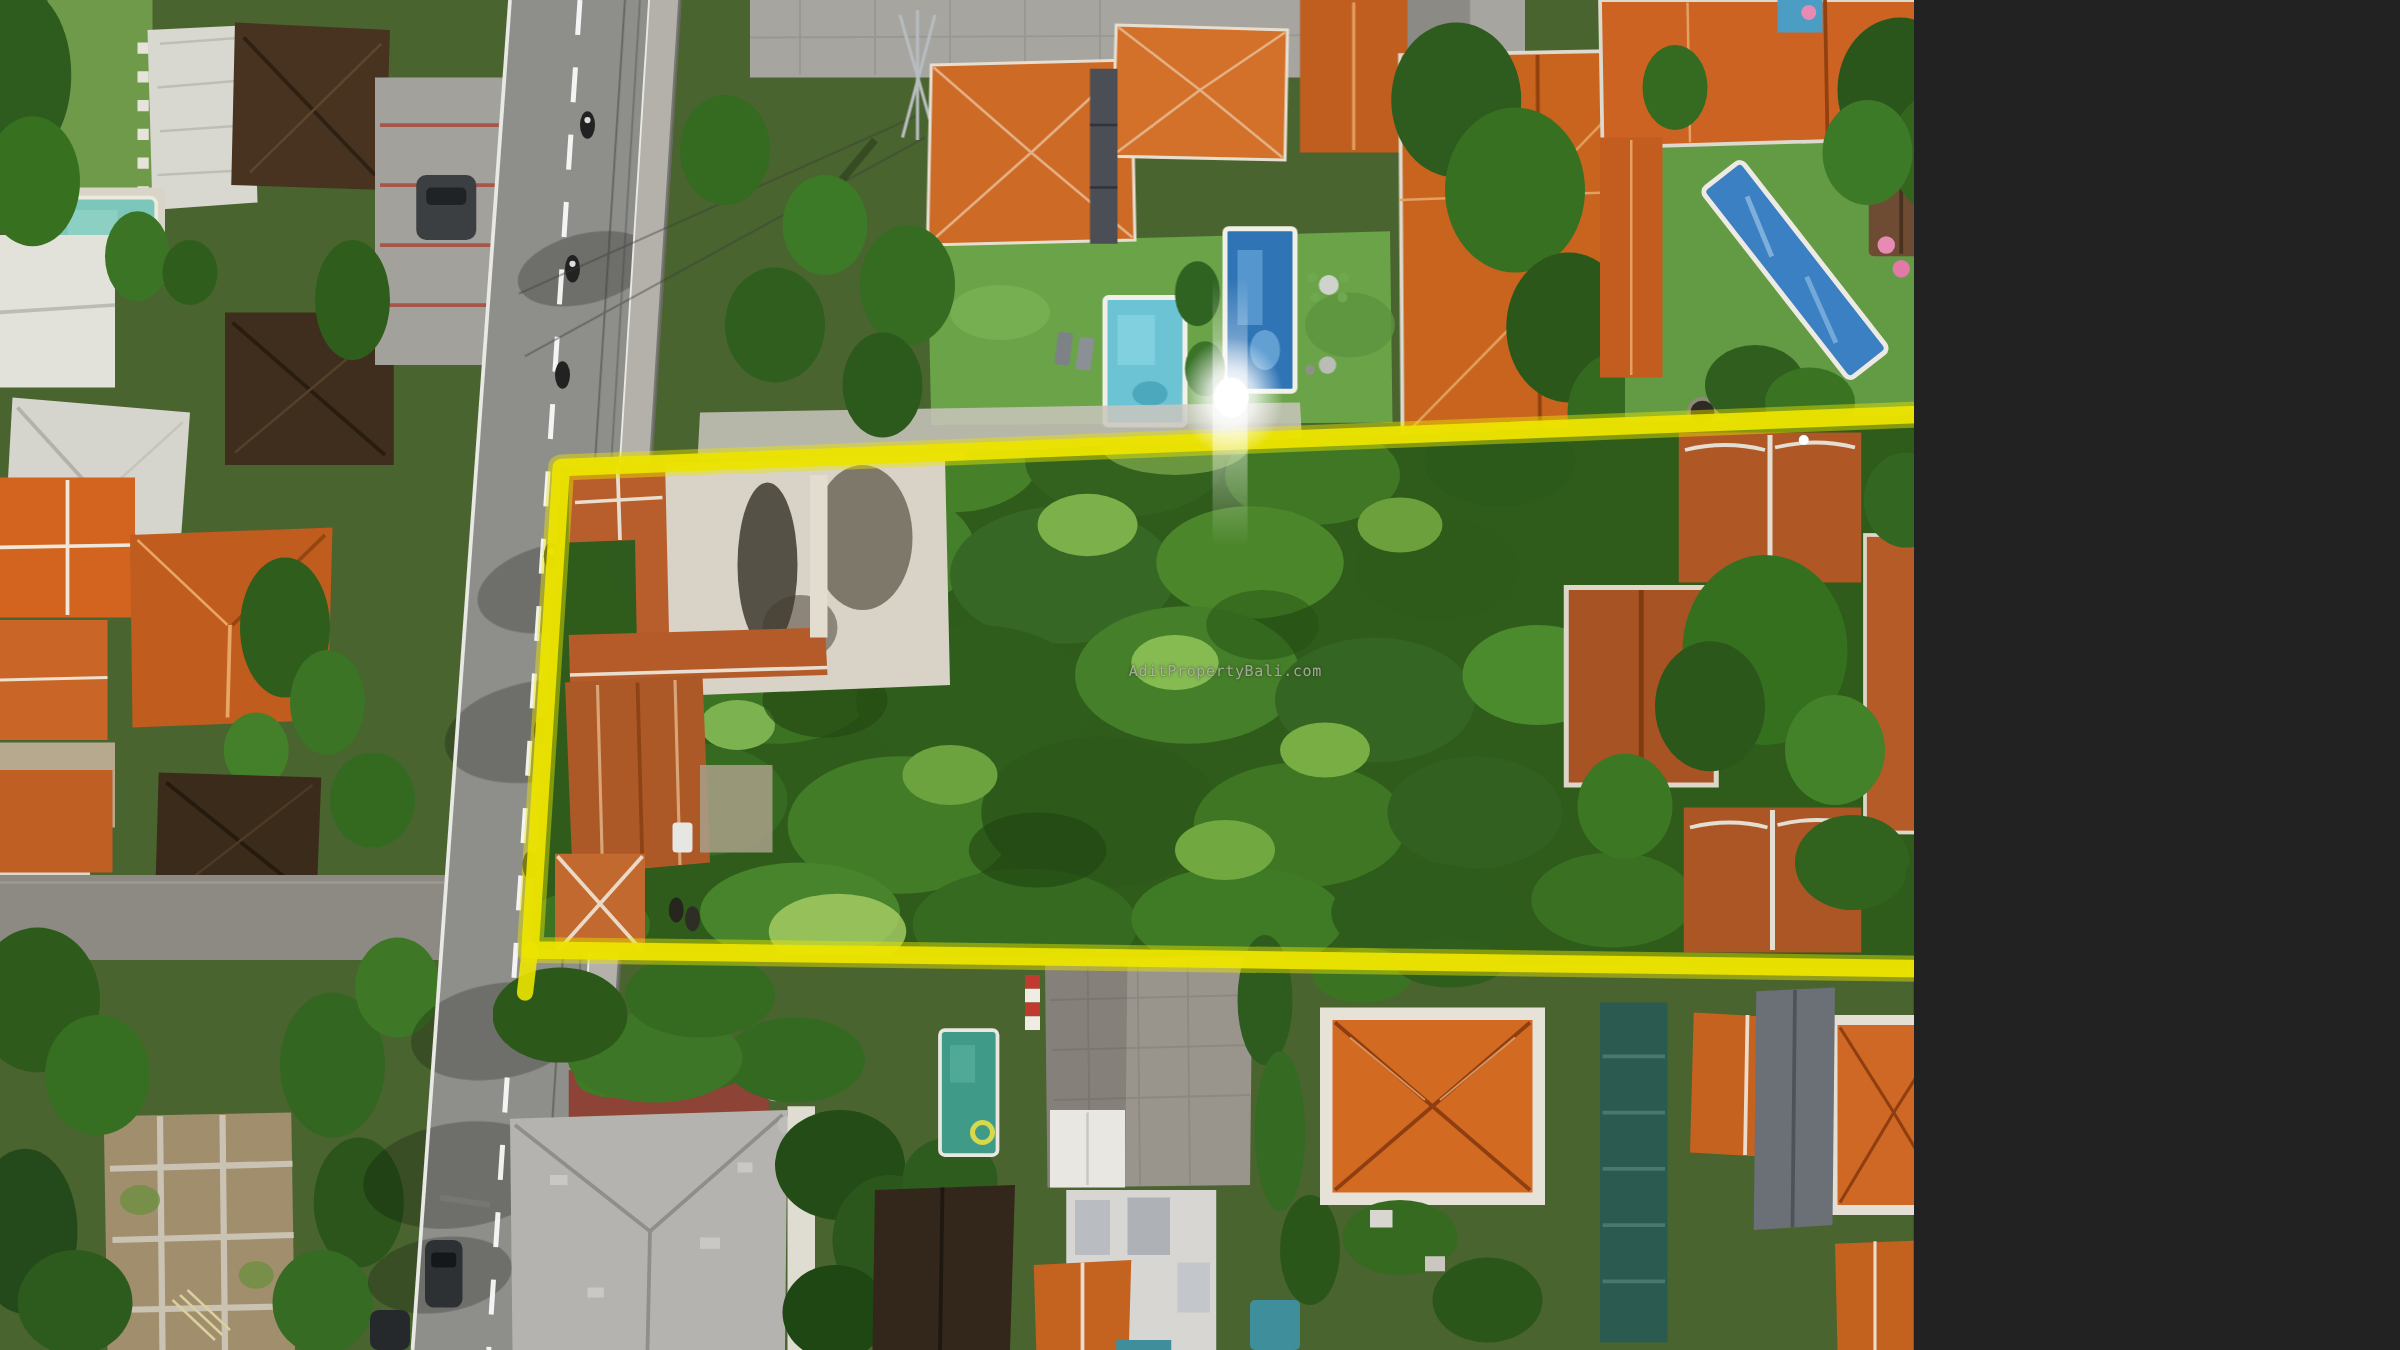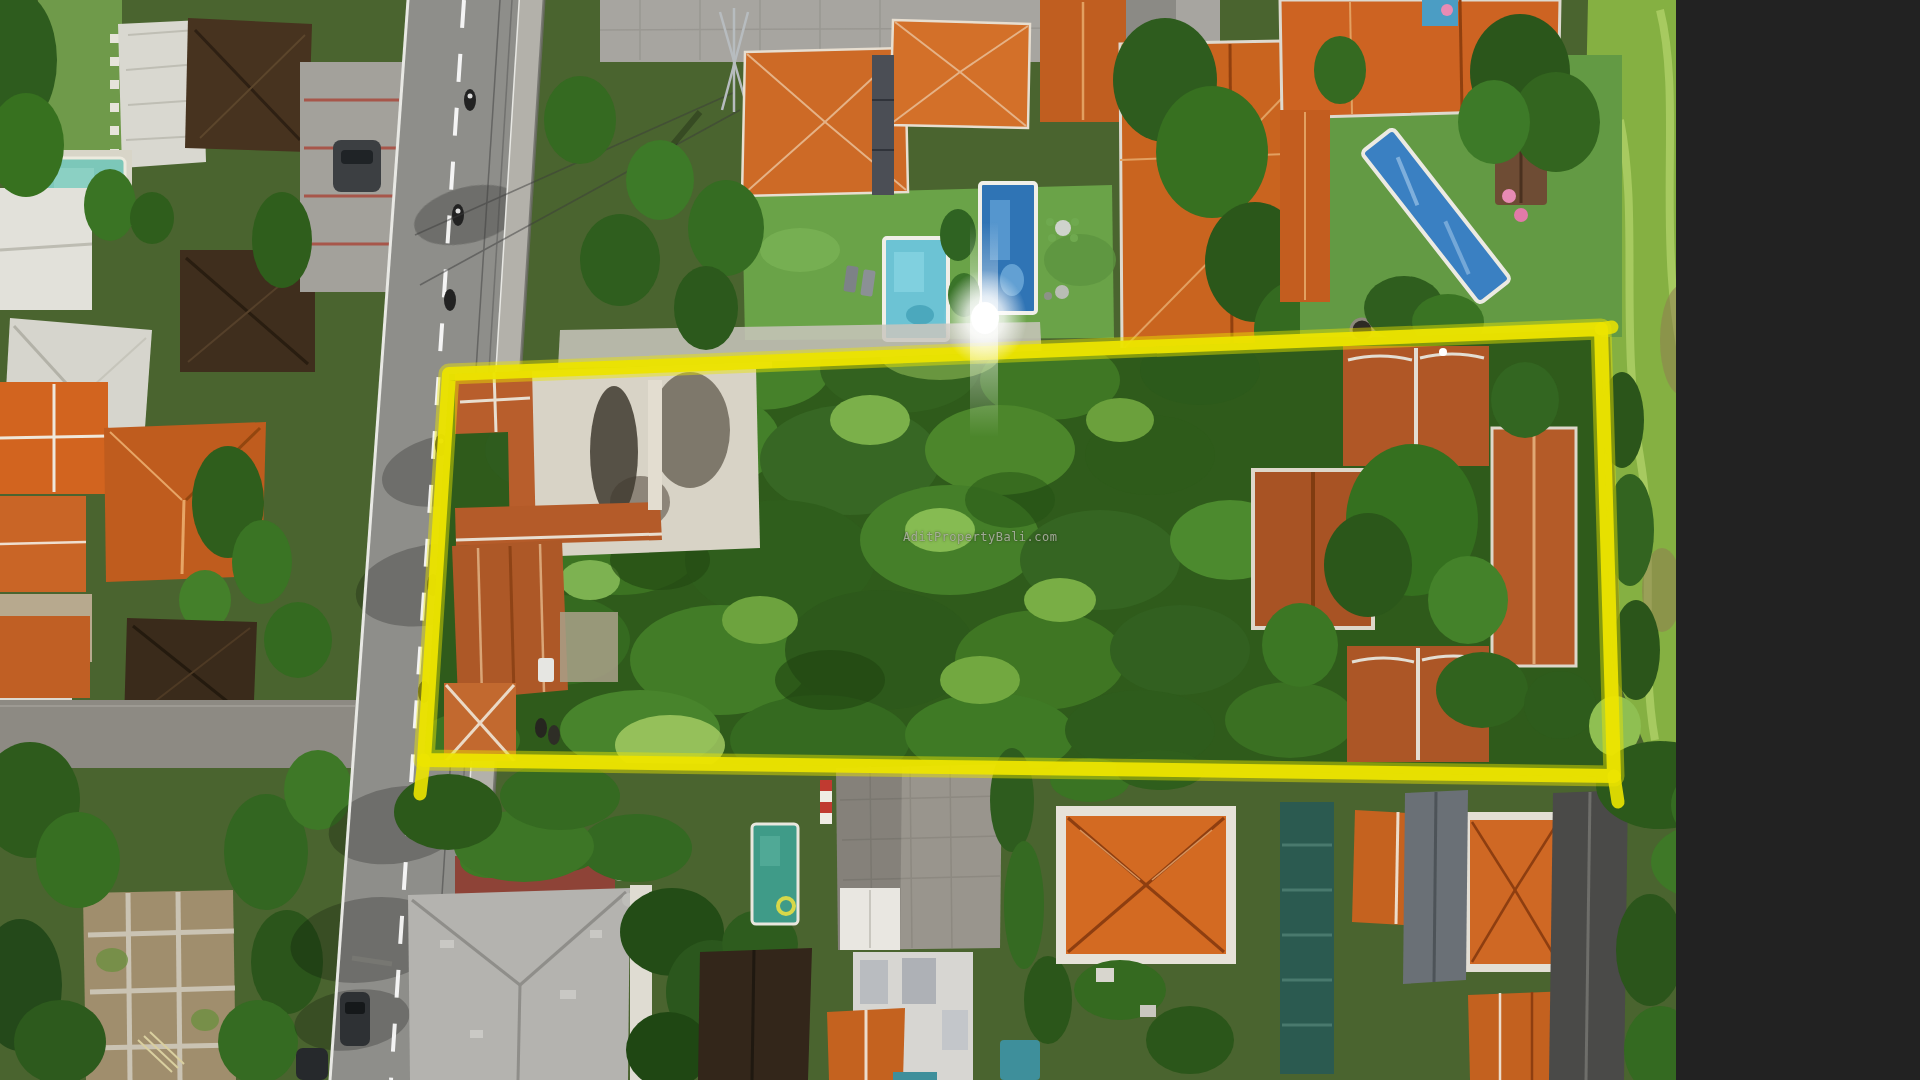--- a/index.html
+++ b/index.html
@@ -1,16 +1,16 @@
 <!DOCTYPE html>
 <html><head>
 <meta charset="utf-8">
 <style>
   html,body{margin:0;padding:0;background:#222;}
-  .stage{position:relative;width:1676px;height:1080px;overflow:hidden;
+  .stage{position:relative;width:1531px;height:1080px;overflow:hidden;
          font-family:"DejaVu Sans","Liberation Sans",sans-serif;}
   .stage svg{position:absolute;inset:0;display:block;}
   .watermark{position:absolute;
     font-family:"DejaVu Sans Mono","Liberation Mono",monospace;
     font-size:12px;letter-spacing:.5px;
     color:rgba(232,234,222,.62);
     text-shadow:0 0 1px rgba(35,48,25,.85),0 0 3px rgba(35,48,25,.45);
     white-space:nowrap;pointer-events:none;}
   .wm-center{left:903px;top:530px;}
   .wm-corner{left:1792px;top:1047px;font-size:11.5px;}

